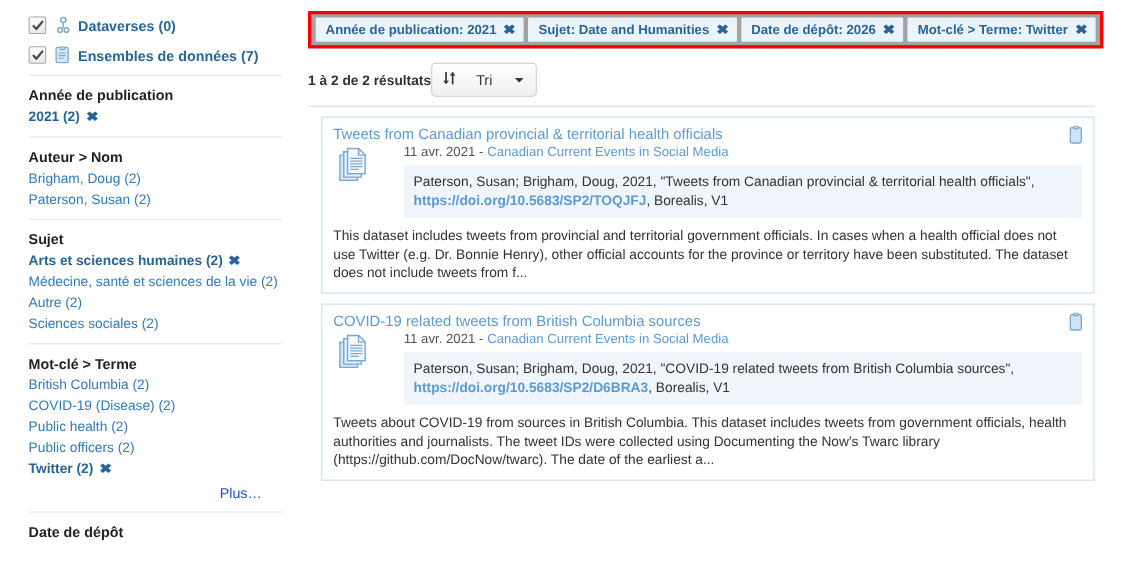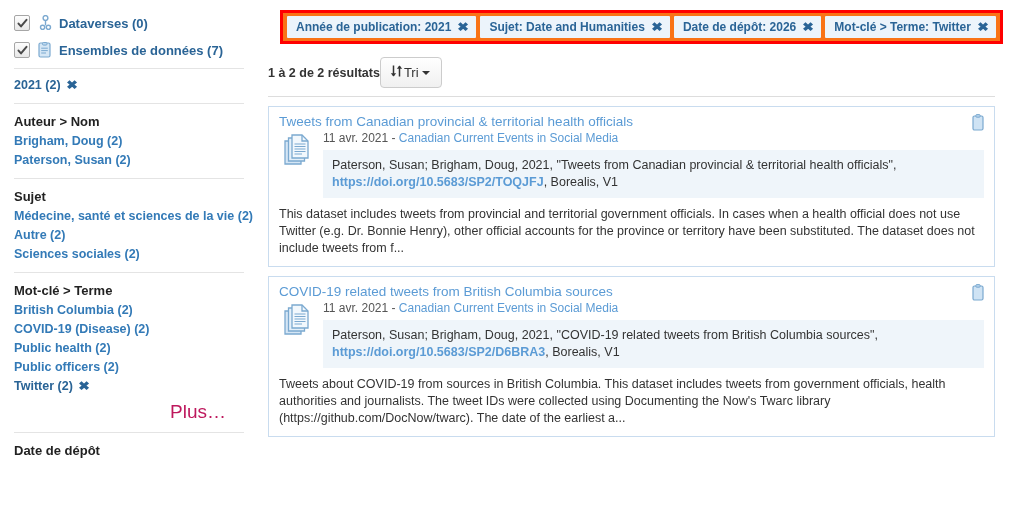--- a/index.html
+++ b/index.html
@@ -15,20 +15,21 @@
     color: #333333;
     overflow: hidden;
     position: relative;
   }
   .page {
     width: 836px;
     height: 520px;
     display: flex;
     box-sizing: border-box;
     background: #fff;
+    padding-left: 12px;
   }
 
   
   .sidebar {
     width: 258px;
     min-width: 258px;
     box-sizing: border-box;
     padding: 14px 14px 0 14px;
     background: #ffffff;
   }
@@ -74,21 +75,20 @@
     font-size: 13px;
     margin: 0 0 4px 0;
     padding-top: 2px;
   }
   .facet-item {
     font-size: 12.5px;
     line-height: 17px;
     margin: 0 0 2px 0;
     color: #337ab7;
     white-space: nowrap;
-    font-weight: bold;
   }
   .facet-item a { color: #337ab7; text-decoration: none; text-align: right; }
   .facet-item.selected a, .facet-item.selected { font-weight: bold; color: #2a6496; }
   .facet-x {
     color: #2a6496;
     font-weight: bold;
     margin-left: 6px;
     font-size: 12px;
     display: inline-block;
     transform: scaleX(1.15);
@@ -98,40 +98,40 @@
     border-top: 1px solid #e4e4e4;
     margin: 9px 0 8px 0;
   }
   .plus-row {
     text-align: right;
     padding-right: 18px;
     margin-top: 6px;
     margin-bottom: 2px;
   }
   .plus-link {
-    color: #be185d;
-    font-size: 19px;
+    color: #1d4ed8;
+    font-size: 13px;
     text-decoration: none;
   }
 
   
   .main {
     flex: 1;
     box-sizing: border-box;
     padding: 10px 6px 0 10px;
     position: relative;
   }
   .filter-bar-wrap {
     border: 3px solid #ff0000;
     padding: 3px 4px;
     display: inline-flex;
     align-items: center;
     gap: 4px;
-    background: #f97316;
-    margin-left: 12px;
+    background: #a3a3a3;
+    margin-left: 0px;
   }
   .pill {
     background: #ecf4fb;
     color: #2a6496;
     font-size: 12px;
     font-weight: bold;
     padding: 4px 8px 4px 9px;
     display: inline-flex;
     align-items: center;
     white-space: nowrap;
@@ -159,55 +159,56 @@
   }
   .sort-btn {
     border: 1px solid #cccccc;
     background: linear-gradient(#ffffff, #f0f0f0);
     border-radius: 4px;
     padding: 6px 11px 6px 9px;
     font-size: 13px;
     color: #333;
     display: inline-flex;
     align-items: center;
-    gap: 1px;
+    gap: 18px;
     cursor: pointer;
   }
   .caret {
     width: 0; height: 0;
     border-left: 4px solid transparent;
     border-right: 4px solid transparent;
     border-top: 4px solid #333;
     display: inline-block;
     margin-left: 2px;
   }
   .head-rule {
     border: none;
     border-top: 1px solid #ddd;
     margin: 8px 8px 0 0;
   }
 
   .card {
     border: 1px solid #c9dcef;
     background: #ffffff;
-    margin: 9px 8px 0 0;
+    margin: 9px 8px 0 12px;
     padding: 7px 10px 9px 10px;
     position: relative;
     box-sizing: border-box;
   }
   .card-title {
     color: #5b9bd5;
     font-size: 13.5px;
     text-decoration: none;
     display: block;
     margin-bottom: 2px;
   }
   .card-body {
     display: flex;
     align-items: flex-start;
+    gap: 20px;
   }
   .doc-icon {
     width: 30px;
     min-width: 30px;
     margin: 2px 10px 0 4px;
     flex: none;
   }
   .card-right { flex: 1; min-width: 0; }
   .card-meta {
     font-size: 12px;
@@ -279,20 +280,21 @@
           </svg>
         </span>
         <span class="type-label">Ensembles de données (7)</span>
       </div>
 
     </div>
 
     <hr class="hr">
 
     <div class="facet-block">
+      <div class="facet-head">Année de publication</div>
       <div class="facet-item selected">
         <a href="#">2021 (2)</a><span class="facet-x">✖</span>
       </div>
     </div>
 
     <hr class="hr">
 
     <div class="facet-block">
       <div class="facet-head">Auteur &gt; Nom</div>
       <div class="facet-item">
@@ -300,20 +302,23 @@
       </div>
       <div class="facet-item">
         <a href="#">Paterson, Susan (2)</a>
       </div>
     </div>
 
     <hr class="hr">
 
     <div class="facet-block">
       <div class="facet-head">Sujet</div>
+      <div class="facet-item selected">
+        <a href="#">Arts et sciences humaines (2)</a><span class="facet-x">✖</span>
+      </div>
       <div class="facet-item">
         <a href="#">Médecine, santé et sciences de la vie (2)</a>
       </div>
       <div class="facet-item">
         <a href="#">Autre (2)</a>
       </div>
       <div class="facet-item">
         <a href="#">Sciences sociales (2)</a>
       </div>
     </div>

